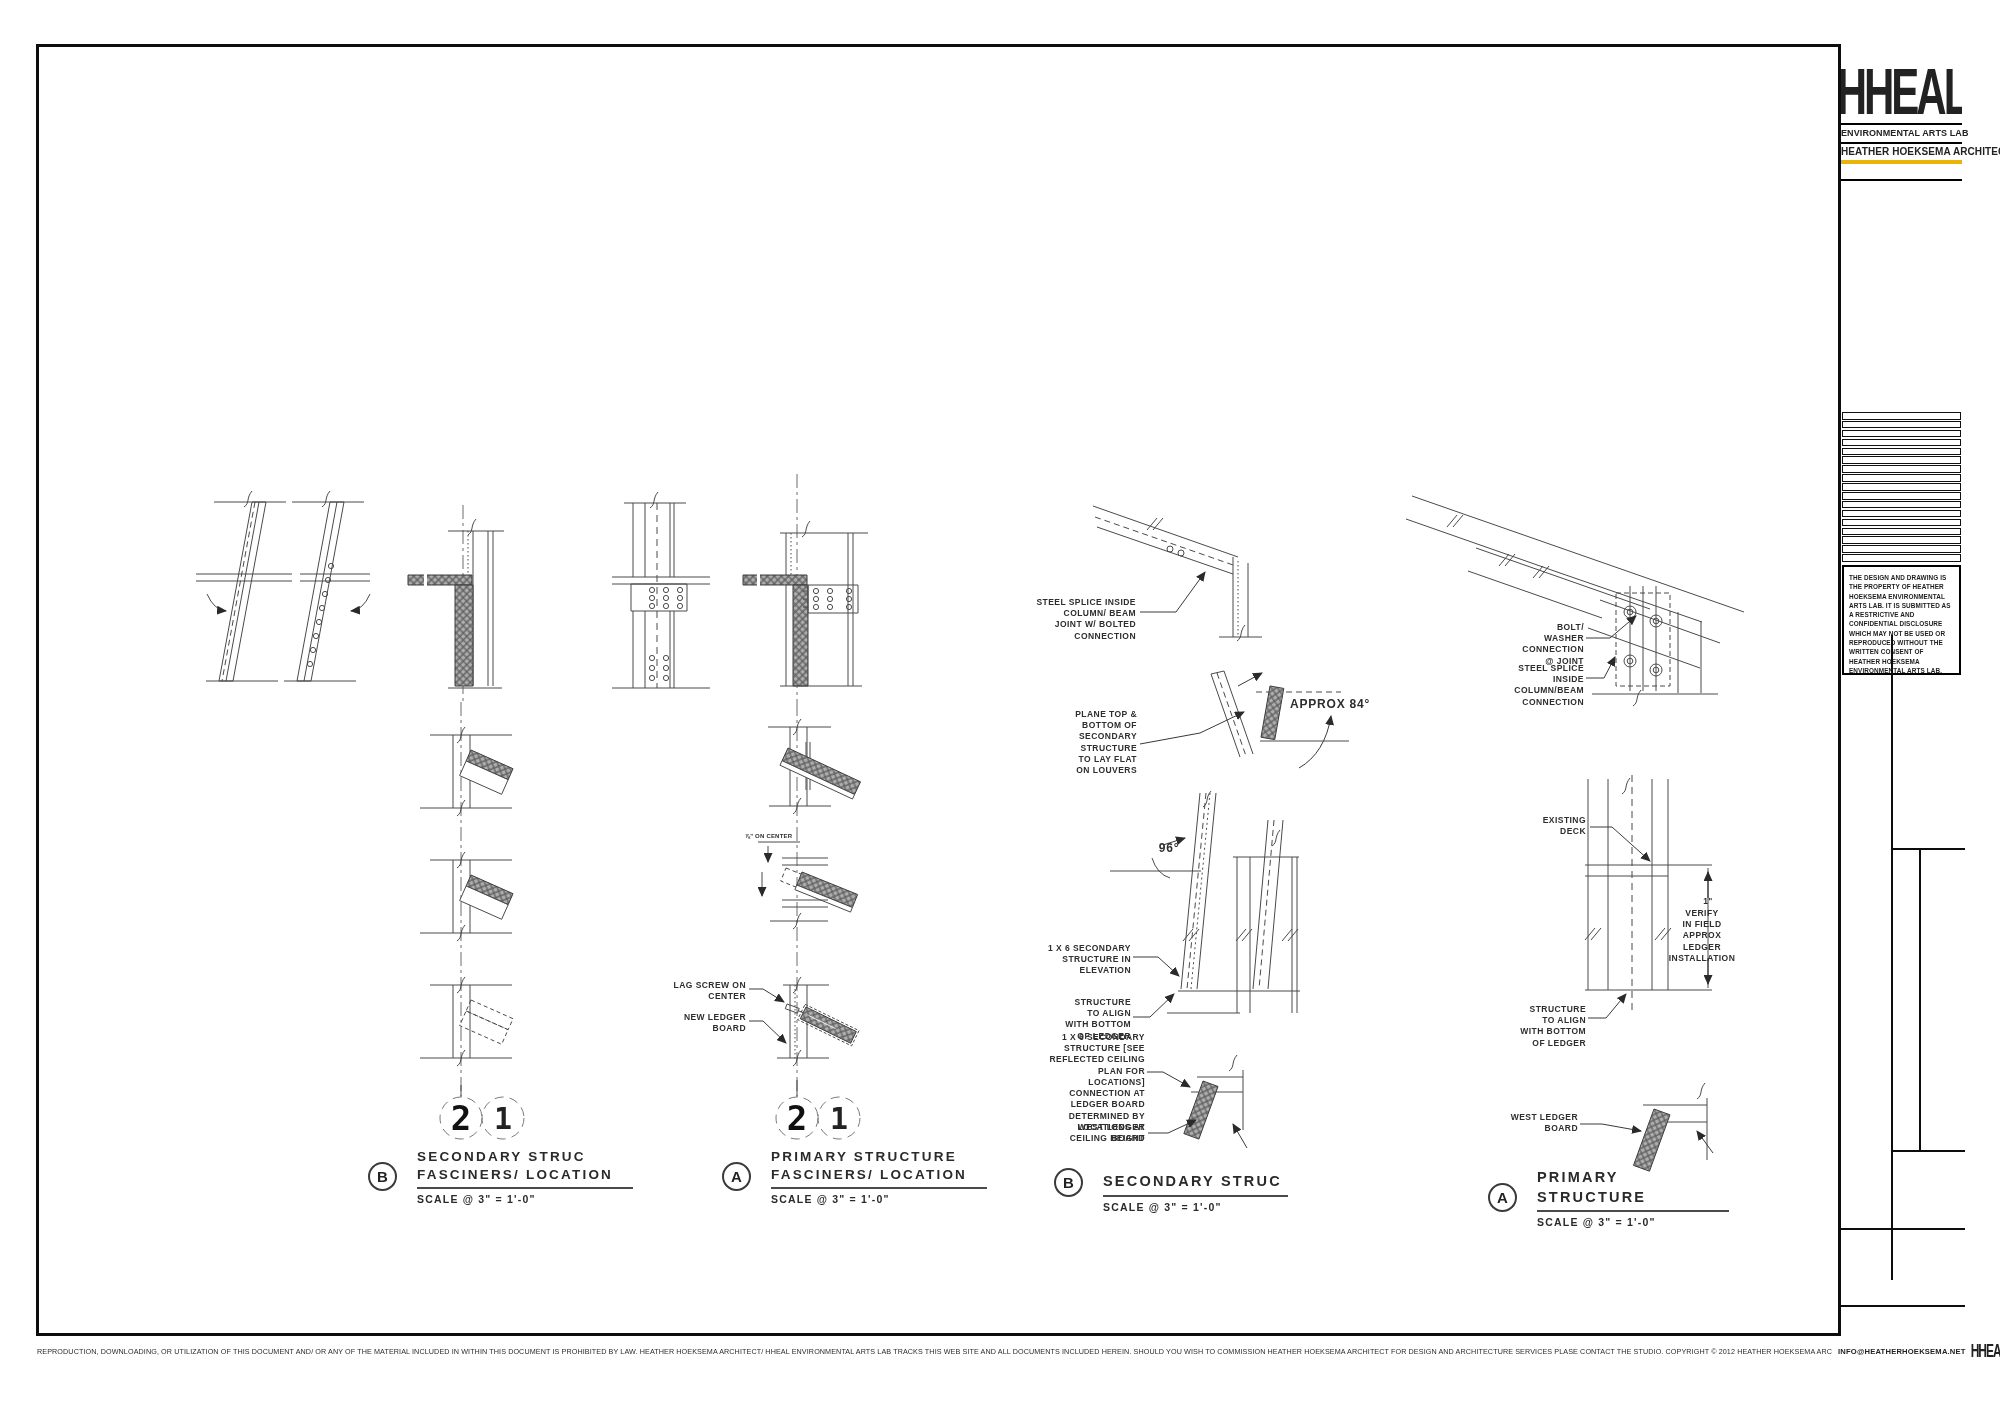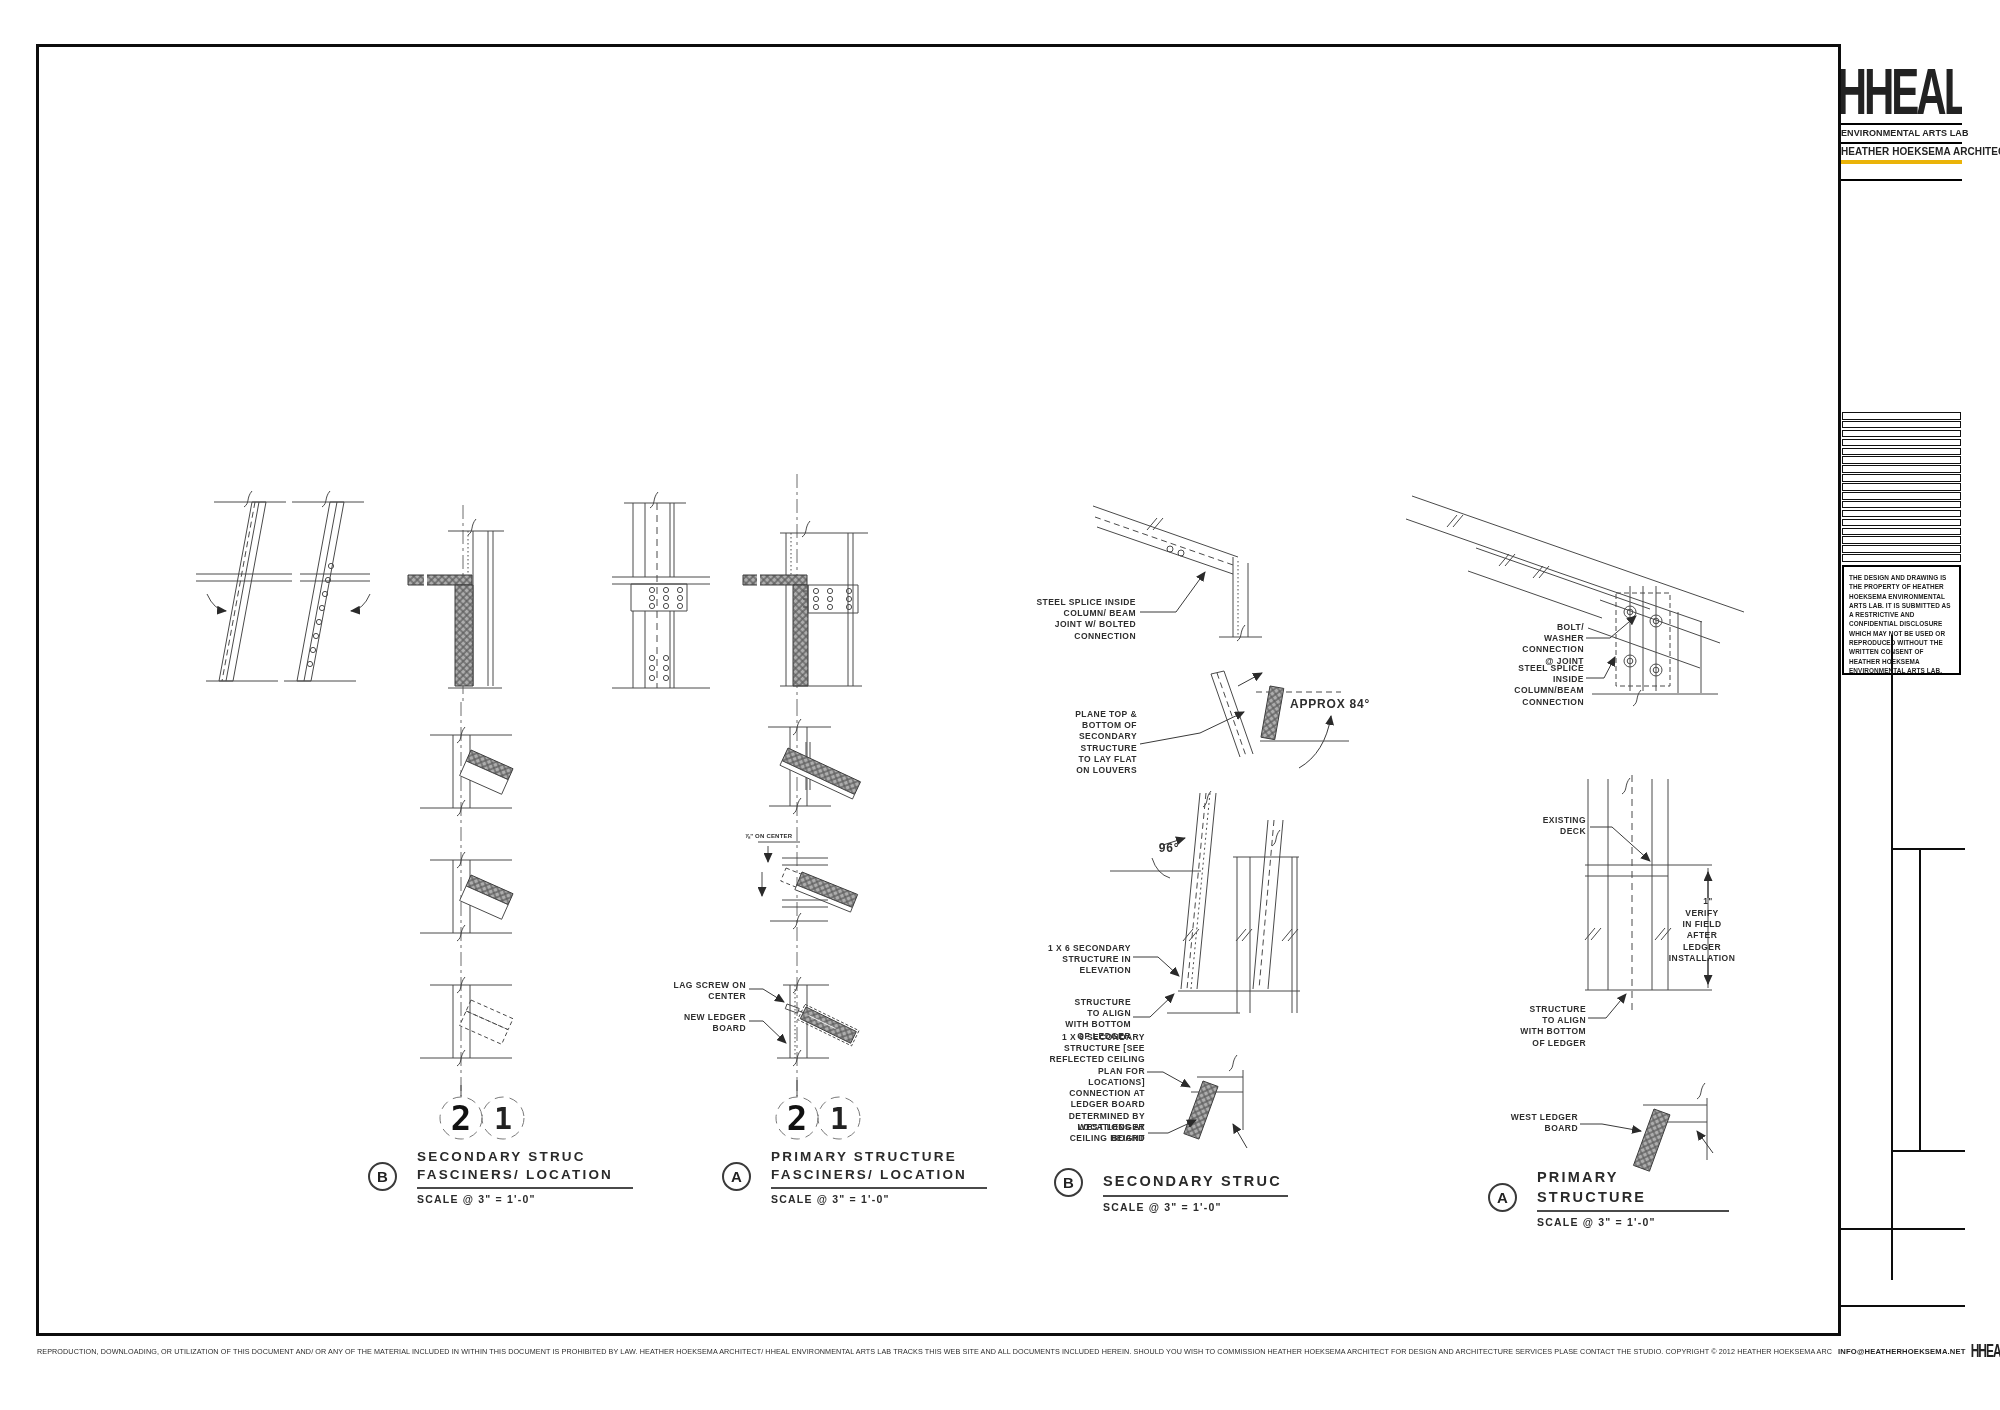--- a/index.html
+++ b/index.html
@@ -447,21 +447,21 @@
 @ JOINT</div>
   <div class="ann" style="left:1494px;top:663px;width:90px;">STEEL SPLICE
 INSIDE
 COLUMN/BEAM
 CONNECTION</div>
   <div class="ann" style="left:1528px;top:815px;width:58px;">EXISTING
 DECK</div>
   <div class="ann center" style="left:1692px;top:896px;width:32px;">1"</div>
   <div class="ann center" style="left:1658px;top:908px;width:88px;">VERIFY
 IN FIELD
-AFTER
+APPROX
 LEDGER
 INSTALLATION</div>
   <div class="ann" style="left:1498px;top:1004px;width:88px;">STRUCTURE
 TO ALIGN
 WITH BOTTOM
 OF LEDGER</div>
   <div class="ann" style="left:1500px;top:1112px;width:78px;">WEST LEDGER
 BOARD</div>
 
   <div class="ptitle two" style="left:368px;top:1148px;">

